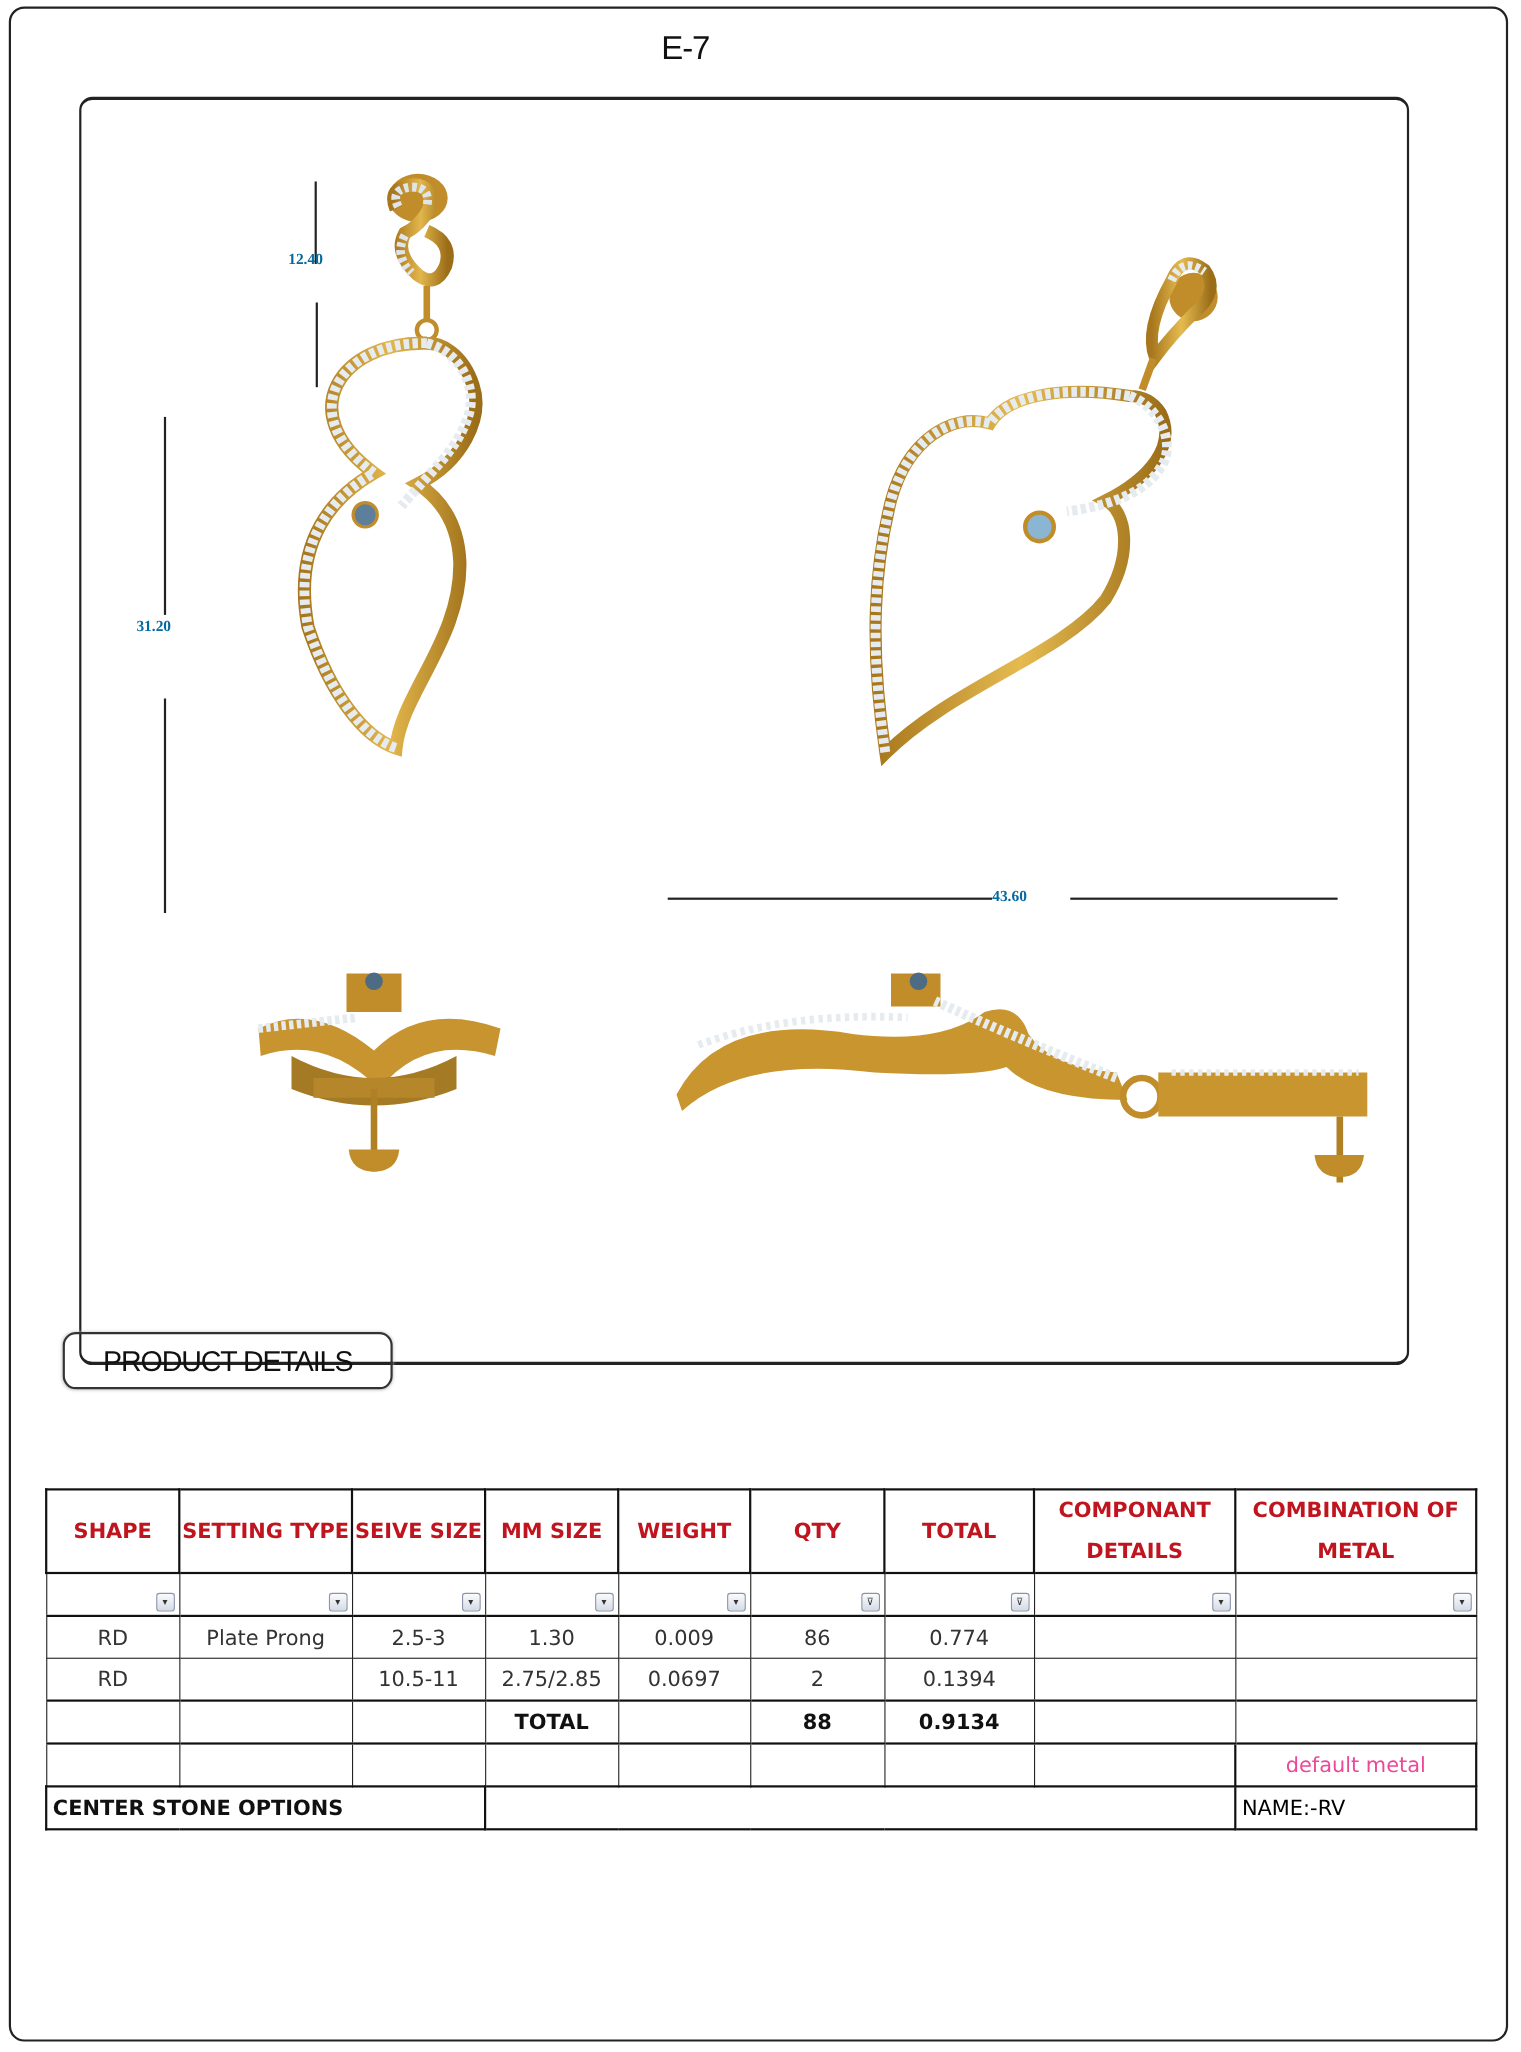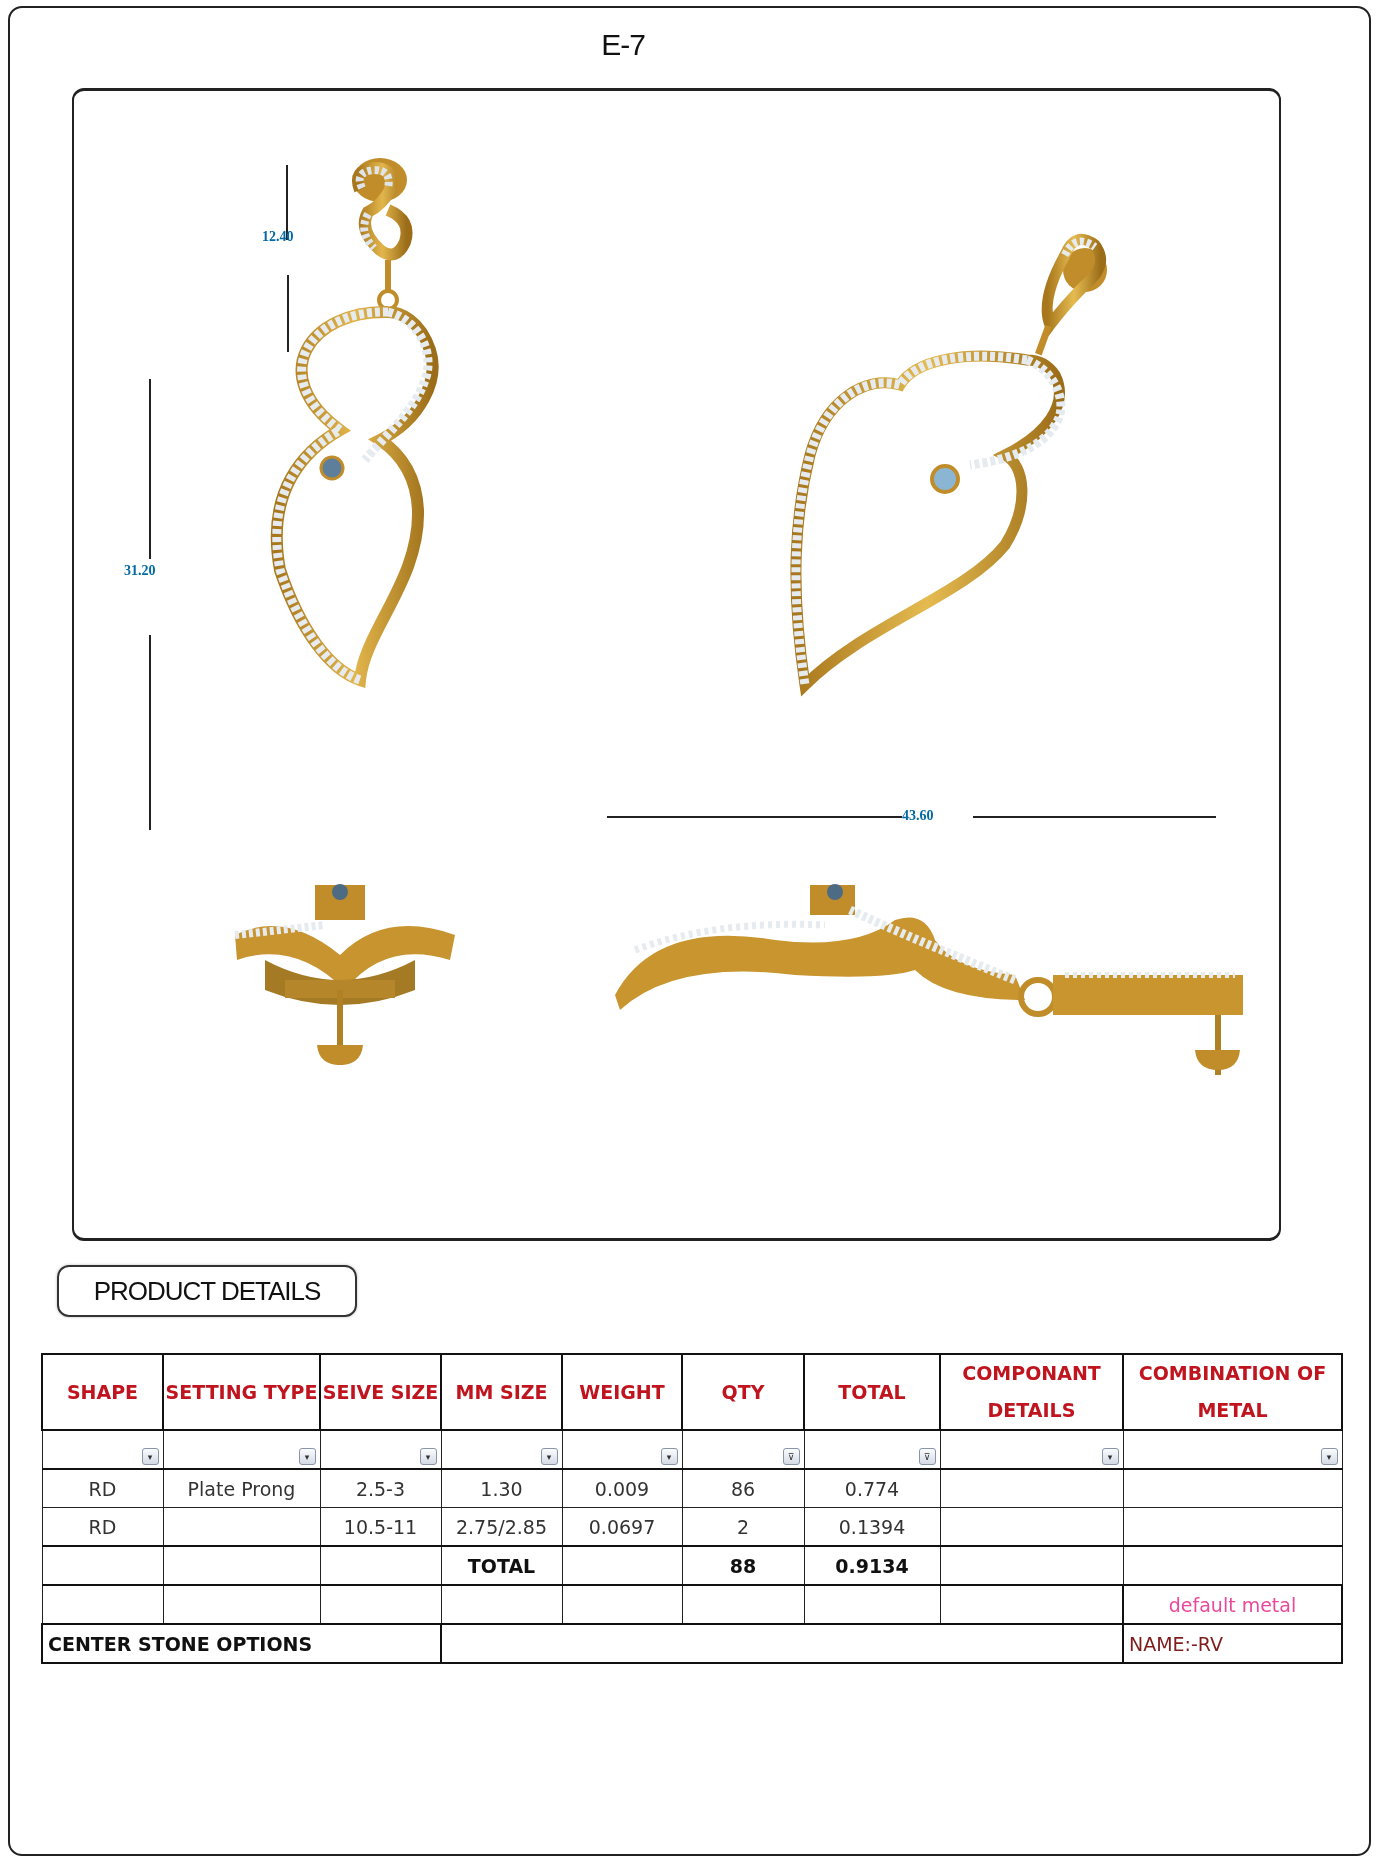--- a/index.html
+++ b/index.html
@@ -4,21 +4,21 @@
 <style>
   html,body{margin:0;padding:0;background:#fff;}
   body{width:1383px;height:1865px;position:relative;overflow:hidden;font-family:"Liberation Sans",sans-serif;}
   .outer{position:absolute;left:8px;top:6px;width:1363px;height:1850px;border:2px solid #222;border-radius:14px;box-sizing:border-box;}
   .title{position:absolute;left:573px;top:28px;width:100px;text-align:center;font-family:"Liberation Sans",sans-serif;font-weight:normal;font-size:30px;color:#111;letter-spacing:-1px;}
   .frame{position:absolute;left:72px;top:88px;width:1209px;height:1153px;border:2px solid #222;border-top-width:3px;border-bottom-width:3px;border-radius:12px;box-sizing:border-box;}
   .dim-label{position:absolute;font-family:"Liberation Serif",serif;font-weight:bold;font-size:14px;color:#0369a1;}
   .vline{position:absolute;width:2px;background:#222;}
   .hline{position:absolute;height:2px;background:#222;}
   svg.jw{position:absolute;overflow:visible;}
-  .pill{position:absolute;left:57px;top:1265px;width:300px;height:52px;border:2px solid #333;border-radius:12px;box-sizing:border-box;box-shadow:0 0 3px #bbb;display:flex;align-items:center;justify-content:center;}
+  .pill{position:absolute;left:57px;top:1211px;width:300px;height:52px;border:2px solid #333;border-radius:12px;box-sizing:border-box;box-shadow:0 0 3px #bbb;display:flex;align-items:center;justify-content:center;}
   .pill span{font-family:"Liberation Sans",sans-serif;font-size:26px;color:#111;letter-spacing:-1px;}
   table.pd{position:absolute;left:41px;top:1353px;width:1300px;border-collapse:collapse;table-layout:fixed;font-family:"DejaVu Sans",sans-serif;}
   table.pd td{border:1px solid #222;text-align:center;font-size:19px;color:#333;padding:0;height:37px;overflow:hidden;white-space:nowrap;}
   table.pd tr.hdr td{height:74px;color:#c0141e;font-weight:bold;font-size:19px;line-height:37px;white-space:normal;}
   table.pd tr.flt td{height:37px;position:relative;}
   .fbtn{position:absolute;right:4px;bottom:3px;width:17px;height:17px;border:1px solid #8a96a8;border-radius:3px;background:linear-gradient(#fafbfd,#d5dbe5);font-size:9px;line-height:17px;color:#333;text-align:center;box-sizing:border-box;}
   table.pd td.b{font-weight:bold;color:#111;}
   table.pd td.thick{border:2px solid #111;}
   table.pd td.left{text-align:left;padding-left:5px;color:#111;}
   table.pd td.red{color:#ec4899;}
@@ -203,16 +203,16 @@
     <td></td>
     <td></td>
     <td></td>
     <td></td>
     <td></td>
     <td class="red thick">default metal</td>
   </tr>
   <tr>
     <td colspan="3" class="left thick" style="font-weight:bold;">CENTER STONE OPTIONS</td>
     <td colspan="5" class="thick"></td>
-    <td class="left thick" style="font-weight:normal;color:#7f1d1d;">NAME:-RV</td>
+    <td class="left thick" style="font-weight:normal;color:#000000;">NAME:-RV</td>
   </tr>
 </tbody>
   </table>
 
 </body></html>

